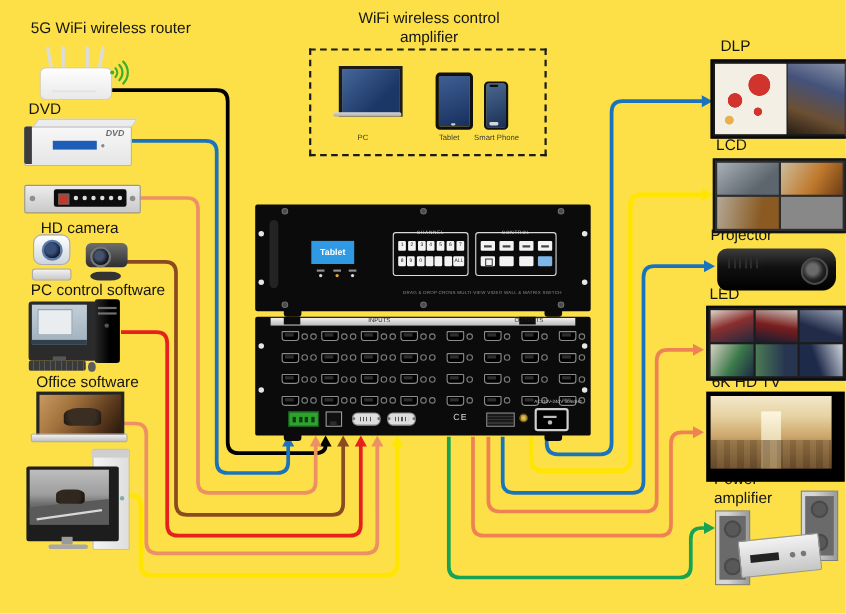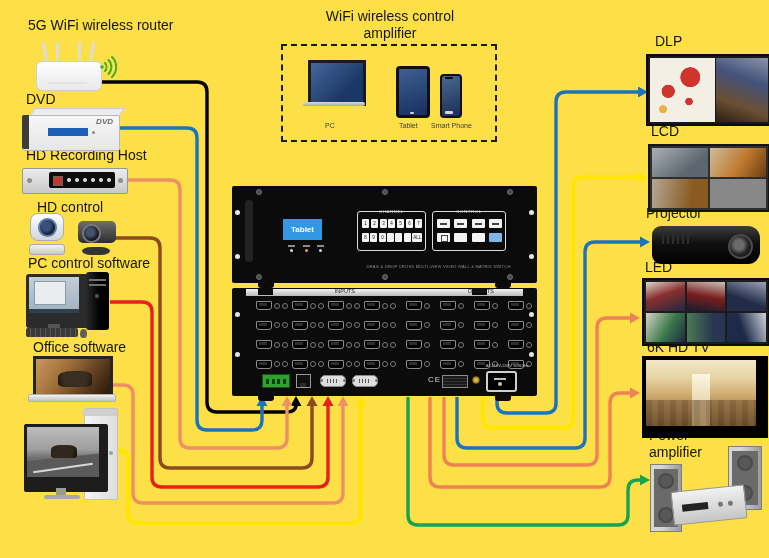--- a/index.html
+++ b/index.html
@@ -170,21 +170,21 @@
     display:flex;align-items:center;justify-content:space-evenly;}
   .term i{width:3px;height:5px;background:#0d3d12;}
   .rj45{position:absolute;left:64px;top:4px;width:13px;height:12px;background:#101010;border:1px solid #9a9a9a;}
   .rj45:after{content:"";position:absolute;left:3px;bottom:0;width:6px;height:4px;background:#2b2b2b;}
   .db9{position:absolute;top:5px;width:24px;height:10px;background:#dedede;border:1px solid #8a8a8a;border-radius:5px;}
   .db9:before,.db9:after{content:"";position:absolute;top:3px;width:3px;height:3px;border-radius:50%;background:#777;}
   .db9:before{left:-1px;} .db9:after{right:-1px;}
   .db9 i{position:absolute;left:6px;top:3px;width:12px;height:4px;
     background:repeating-linear-gradient(90deg,#555 0 1px,transparent 1px 3px);}
   .d1{left:88px;} .d2{left:120px;}
-  .ce{position:absolute;left:196px;top:5px;color:#d8d8d8;font-size:8px;letter-spacing:1px;}
+  .ce{position:absolute;left:180px;top:5px;color:#d8d8d8;font-size:8px;letter-spacing:1px;}
   .cert{position:absolute;left:210px;top:5px;width:24px;height:11px;border:1px solid #8b8b8b;
     background:repeating-linear-gradient(0deg,#1a1a1a 0 2px,#333 2px 3px);}
   .goldscrew{position:absolute;left:240px;top:6px;width:6px;height:6px;border-radius:50%;
     background:radial-gradient(#f0cd5a,#9a7a1e);border:1px solid #6e5a14;}
   .pwr{position:absolute;left:254px;top:1px;width:27px;height:17px;background:#000;border:2px solid #cfcfcf;border-radius:3px;}
   .pwr i{position:absolute;left:6px;top:5px;width:12px;height:2px;background:#bbb;}
   .pwr b{position:absolute;left:10px;top:9px;width:4px;height:4px;border-radius:50%;background:#bbb;}
   .pwrtxt{position:absolute;right:8px;top:-8px;font-size:7px;color:#c2c2c2;transform:scale(.6);
     transform-origin:right center;white-space:nowrap;}
 
@@ -268,22 +268,21 @@
       <path d="M 444 397 V 455 Q 444 465 454 465 H 587 Q 597 465 597 455 V 328 Q 597 318 607 318 H 631" fill="none" stroke="#ee8255" stroke-width="3.4" stroke-linecap="butt"></path>
       <polygon points="630,312.5 630,323.5 640,318" fill="#ee8255"></polygon>
       <path d="M 430 397 V 477 Q 430 487 440 487 H 600 Q 610 487 610 477 V 403 Q 610 393 620 393 H 631" fill="none" stroke="#ee8255" stroke-width="3.4" stroke-linecap="butt"></path>
       <polygon points="630,387.5 630,398.5 640,393" fill="#ee8255"></polygon>
       <path d="M 408 397 V 515 Q 408 525 418 525 H 618 Q 628 525 628 515 V 490 Q 628 480 638 480 H 641" fill="none" stroke="#17a353" stroke-width="3.4" stroke-linecap="butt"></path>
       <polygon points="640,474.5 640,485.5 650,480" fill="#17a353"></polygon>
     </svg>
 
   <div class="lbl lL0">5G WiFi wireless router</div>
   <div class="lbl lL1">DVD</div>
-  <div class="lbl lL2">HD Recording Host</div>
-  <div class="lbl lL3">HD control</div>
+  <div class="lbl lL3">HD camera</div>
   <div class="lbl lL4">PC control software</div>
   <div class="lbl lL5">Office software</div>
 
   <div class="lbl lR0">DLP</div>
   <div class="lbl lR1">LCD</div>
   <div class="lbl lR2">Projector</div>
   <div class="lbl lR3">LED</div>
   <div class="lbl lR4">6K HD TV</div>
   <div class="lbl lR5 wrap">Power amplifier</div>
 

